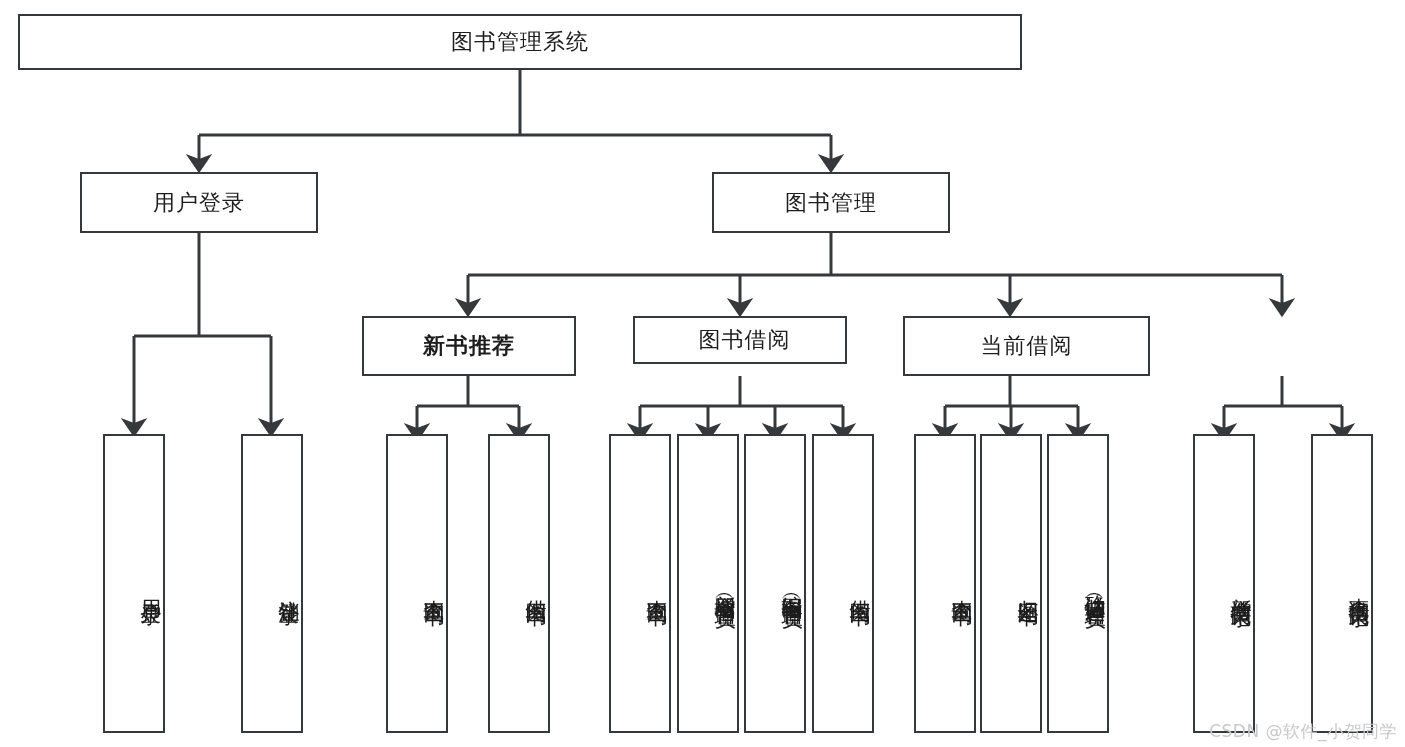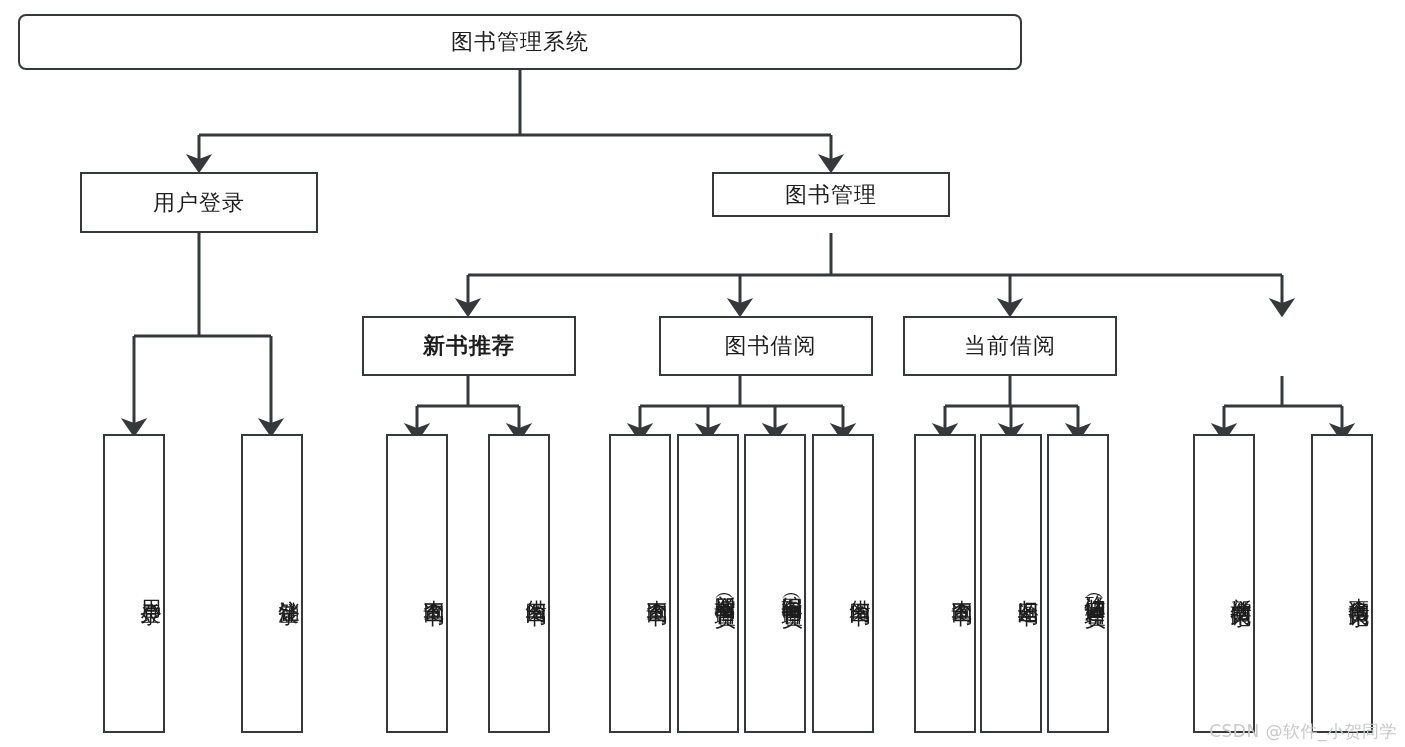--- a/index.html
+++ b/index.html
@@ -112,38 +112,38 @@
       <path d="M1011,406 L1011,432" marker-end="url(#arrow)"></path>
       <path d="M1078,406 L1078,432" marker-end="url(#arrow)"></path>
 
       <path d="M1282,376 L1282,406"></path>
       <path d="M1224,406 L1342,406"></path>
       <path d="M1224,406 L1224,432" marker-end="url(#arrow)"></path>
       <path d="M1342,406 L1342,432" marker-end="url(#arrow)"></path>
     </g>
   </svg>
 
-  <div class="node horiz" style="left:18px; top:14px; width:1004px; height:56px;border-radius:8px;">
+  <div class="node horiz" style="left:18px; top:14px; width:1004px; height:56px;">
     <span>图书管理系统</span>
   </div>
 
   <div class="node horiz" style="left:80px; top:172px; width:238px; height:61px;">
     <span>用户登录</span>
   </div>
-  <div class="node horiz" style="left:712px; top:172px; width:238px; height:45px;">
+  <div class="node horiz" style="left:712px; top:172px; width:238px; height:61px;">
     <span>图书管理</span>
   </div>
 
   <div class="node horiz" style="left:362px; top:316px; width:214px; height:60px;font-weight:bold;">
     <span>新书推荐</span>
   </div>
-  <div class="node horiz" style="left:659px; top:316px; width:214px; height:60px;padding-left:9px;">
+  <div class="node horiz" style="left:633px; top:316px; width:214px; height:48px;padding-left:9px;">
     <span>图书借阅</span>
   </div>
-  <div class="node horiz" style="left:903px; top:316px; width:214px; height:60px;">
+  <div class="node horiz" style="left:903px; top:316px; width:247px; height:60px;">
     <span>当前借阅</span>
   </div>
 
   <div class="node vert" style="left:103px; top:434px; width:62px; height:299px;">
     <span class="vlabel">用户登录</span>
   </div>
   <div class="node vert" style="left:241px; top:434px; width:62px; height:299px;">
     <span class="vlabel">注销登录</span>
   </div>
 

